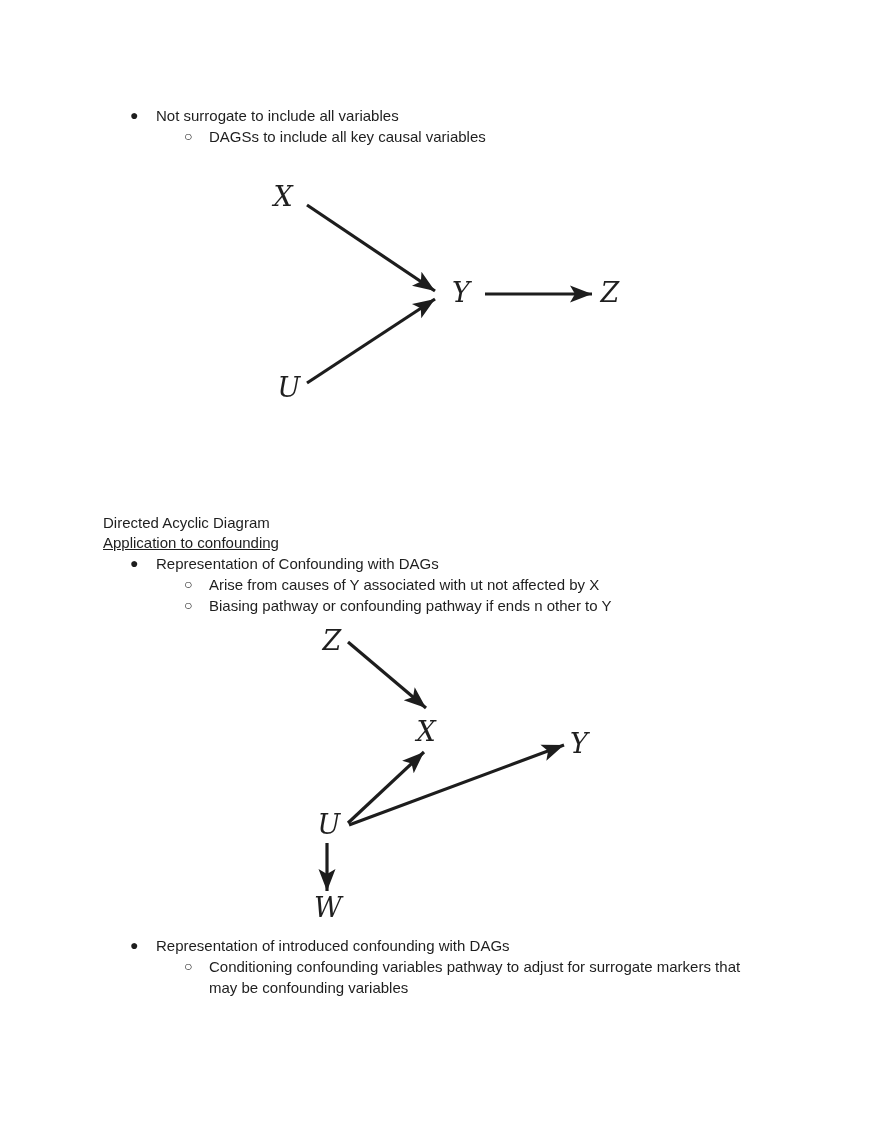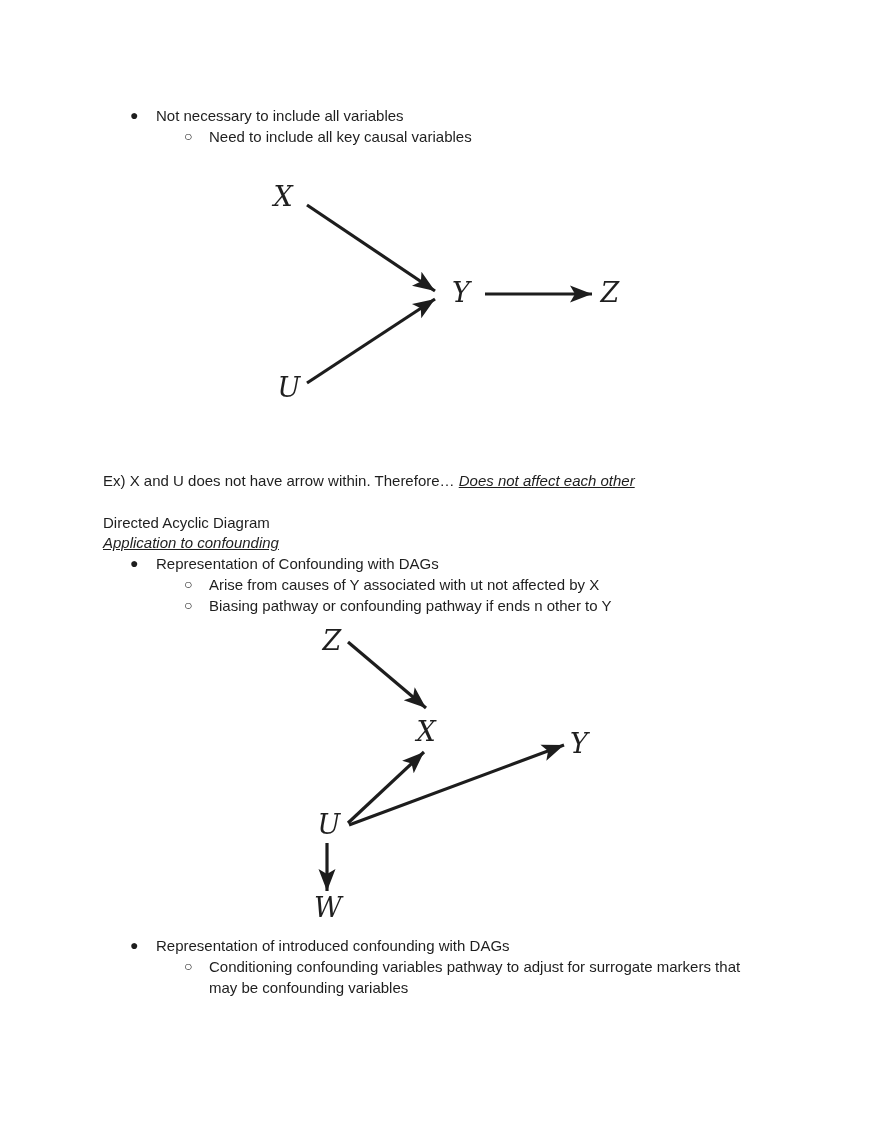--- a/index.html
+++ b/index.html
@@ -24,63 +24,60 @@
     font-size: 14px; line-height: 21px;
     padding-left: 1px;
   }
   .mk2 {
     flex: none; width: 25px;
     font-size: 14px; line-height: 21px;
     padding-left: 1px;
   }
   .wrap { white-space: normal; width: 552px; }
   .bold { font-weight: normal; }
-  .under { text-decoration: underline; font-style: italic; }
+  .under { text-decoration: underline; }
   .em-under { font-style: italic; text-decoration: underline; }
   .dag { position: absolute; }
   .dag text {
     font-family: "DejaVu Serif", serif;
     font-style: italic;
     font-size: 27px;
     fill: #1f1f1f;
   }
   .dag line { stroke: #1d1d1d; stroke-width: 3.2; }
 </style>
 </head>
 <body>
 
 <div class="page">
 
   <div class="line li" style="left:129px; top:105px;">
     <span class="mk1">●</span>
-    <span>Not necessary to include all variables</span>
+    <span>Not surrogate to include all variables</span>
   </div>
   <div class="line li" style="left:183px; top:126px;">
     <span class="mk2">○</span>
-    <span>Need to include all key causal variables</span>
+    <span>DAGSs to include all key causal variables</span>
   </div>
 
   <svg class="dag" style="left:240px; top:170px;" width="420" height="250" viewBox="0 0 420 250">
     <defs>
       <marker id="ah1" markerUnits="userSpaceOnUse" markerWidth="26" markerHeight="22" refX="22" refY="10" orient="auto">
         <path d="M0,1.5 L22,10 L0,18.5 L5,10 Z" fill="#1d1d1d"></path>
       </marker>
     </defs>
     <line x1="67" y1="35" x2="195" y2="121" marker-end="url(#ah1)"></line>
     <line x1="67" y1="213" x2="195" y2="129" marker-end="url(#ah1)"></line>
     <line x1="245" y1="124" x2="352" y2="124" marker-end="url(#ah1)"></line>
     <text x="43" y="36" text-anchor="middle">X</text>
     <text x="49" y="227" text-anchor="middle">U</text>
     <text x="221" y="132" text-anchor="middle">Y</text>
     <text x="370" y="132" text-anchor="middle">Z</text>
   </svg>
 
-  <div class="line" style="left:103px; top:470px;">
-    <span>Ex) X and U does not have arrow within. Therefore… </span><span class="em-under">Does not affect each other</span>
-  </div>
 
   <div class="line bold" style="left:103px; top:512px;">Directed Acyclic Diagram</div>
   <div class="line under" style="left:103px; top:532px;">Application to confounding</div>
 
   <div class="line li" style="left:129px; top:553px;">
     <span class="mk1">●</span>
     <span>Representation of Confounding with DAGs</span>
   </div>
   <div class="line li" style="left:183px; top:574px;">
     <span class="mk2">○</span>

